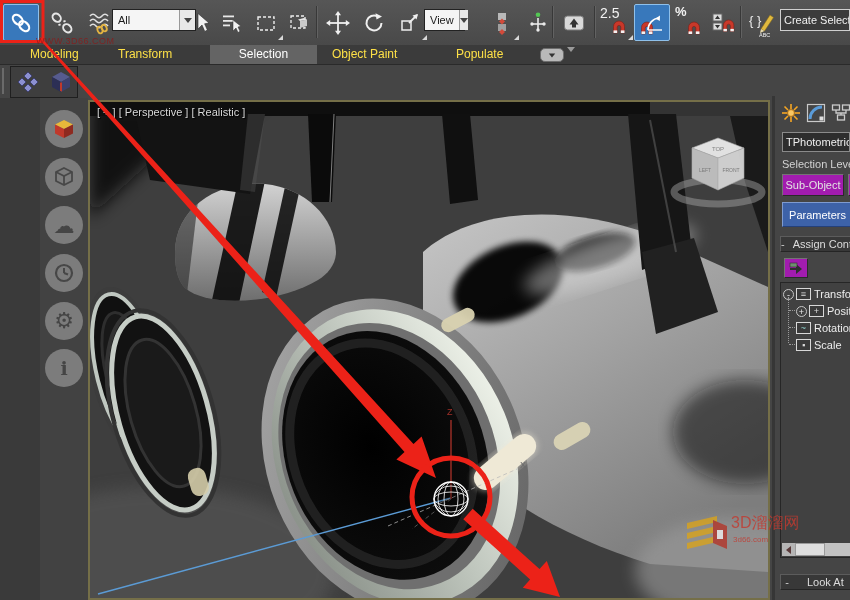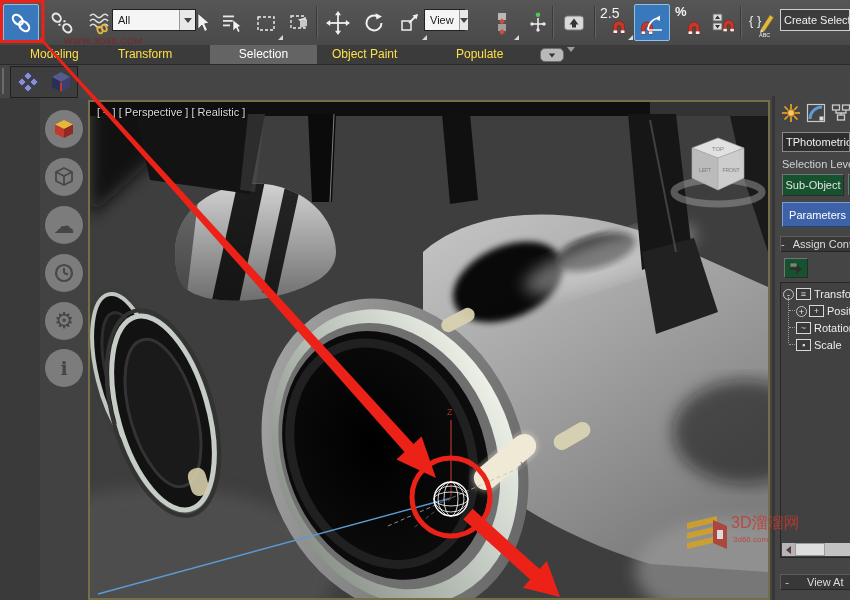--- a/index.html
+++ b/index.html
@@ -36,36 +36,36 @@
   .circ span{line-height:1;}
   
   #viewport{left:88px;top:100px;width:682px;height:500px;border:2px solid #756f48;box-sizing:border-box;background:#3e3e3e;overflow:hidden;}
   #vplabel{position:absolute;left:7px;top:4px;font-size:11px;color:#d8d8d8;text-shadow:1px 1px 1px #000;z-index:5;}
   
   #panel{left:772px;top:96px;width:62px;height:504px;background:#454545;border-left:3px solid #363636;box-sizing:border-box;}
   .ptabs{position:absolute;left:5px;top:6px;display:flex;gap:3px;}
   .ptab{width:22px;height:22px;display:flex;align-items:center;justify-content:center;border-radius:2px;}
   .namefield{position:absolute;left:7px;top:36px;width:68px;height:20px;background:#2d2d2d;border:1px solid #8a8a8a;box-sizing:border-box;color:#efefef;font-size:11px;line-height:18px;padding:0 3px;white-space:nowrap;overflow:hidden;}
   .plabel{position:absolute;left:7px;top:62px;width:70px;font-size:11px;color:#d2d2d2;white-space:nowrap;overflow:hidden;}
-  .pbtn{position:absolute;font-size:11px;color:#e2e2e2;background:#14532d;border:1px solid #747474;border-bottom-color:#2a2a2a;border-right-color:#2a2a2a;box-sizing:border-box;display:flex;align-items:center;justify-content:center;white-space:nowrap;overflow:hidden;}
+  .pbtn{position:absolute;font-size:11px;color:#e2e2e2;background:#a21caf;border:1px solid #747474;border-bottom-color:#2a2a2a;border-right-color:#2a2a2a;box-sizing:border-box;display:flex;align-items:center;justify-content:center;white-space:nowrap;overflow:hidden;}
   .pbtn.blue{background:#3d62a8;border-color:#7e9bd0;border-bottom-color:#24407a;border-right-color:#24407a;color:#fff;}
   .rollout{position:absolute;left:5px;width:73px;height:16px;background:#383838;border:1px solid #5c5c5c;border-bottom-color:#252525;box-sizing:border-box;font-size:11px;color:#dcdcdc;display:flex;align-items:center;white-space:nowrap;overflow:hidden;}
   .rollout .minus{width:12px;text-align:center;color:#cfcfcf;}
   .treewin{position:absolute;left:5px;top:186px;width:73px;height:276px;background:#414141;border:1px solid #262626;box-sizing:border-box;overflow:hidden;}
   .trow{position:absolute;left:2px;height:16px;display:flex;align-items:center;font-size:11px;color:#ececec;white-space:nowrap;}
   .exp{width:11px;height:11px;border:1px solid #c6c6c6;border-radius:50%;font-size:9px;line-height:10px;text-align:center;color:#e8e8e8;margin-right:2px;flex:none;box-sizing:border-box;}
   .tico{width:15px;height:12px;border:1px solid #d8d8d8;background:#3a3a3a;color:#dcdcdc;font-size:9px;line-height:10px;text-align:center;margin-right:3px;flex:none;box-sizing:border-box;}
   .dotstub{display:inline-block;width:6px;height:1px;border-top:1px dotted #9a9a9a;margin-right:1px;flex:none;}
   .treeline{position:absolute;left:7px;top:14px;height:46px;border-left:1px dotted #9a9a9a;}
   .hscroll{position:absolute;left:1px;bottom:1px;width:70px;height:13px;background:#c2c2c2;display:flex;}
   .hscroll .larr{width:13px;height:13px;background:#b5b5b5;display:flex;align-items:center;justify-content:center;}
   .hscroll .larr i{width:0;height:0;border-top:4px solid transparent;border-bottom:4px solid transparent;border-right:5px solid #5a3a3a;}
   .hscroll .thumb{width:30px;height:13px;background:#dedede;border:1px solid #9a9a9a;box-sizing:border-box;}
   
-  #wm-top{left:64px;top:36px;font-size:9px;font-weight:normal;letter-spacing:.5px;color:#8b1a1a;opacity:.8;z-index:60;}
+  #wm-top{left:36px;top:36px;font-size:9px;font-weight:normal;letter-spacing:.5px;color:#8b1a1a;opacity:.8;z-index:60;}
   #wm-logo{left:683px;top:503px;width:140px;height:62px;opacity:.8;z-index:40;}
   #wm-logo .t1{position:absolute;left:48px;top:10px;font-size:16px;font-weight:normal;color:#c23a30;}
   #wm-logo .t2{position:absolute;left:50px;top:32px;font-size:8px;color:#c23a30;}
   
   #anno{left:0;top:0;z-index:50;pointer-events:none;}
 </style>
 </head>
 <body>
 
 <svg width="0" height="0" style="position:absolute">
@@ -529,21 +529,21 @@
     <div class="hscroll">
       <span class="larr">
           <i></i>
         </span>
       <span class="thumb"></span>
     </div>
   </div>
 
   <div class="rollout" style="top:478px">
     <span class="minus">-</span>
-    <span style="padding-left:14px">View At</span>
+    <span style="padding-left:14px">Look At</span>
   </div>
 </div>
 
 <div id="wm-top" class="abs">WWW.3D66.COM</div>
 <div id="wm-logo" class="abs">
   <svg width="46" height="52" viewBox="0 0 46 52" style="position:absolute;left:0;top:6px">
     <polygon points="4,14 34,7 34,13 4,20" fill="#d9a31c"></polygon>
     <polygon points="4,24 34,17 34,23 4,30" fill="#d9a31c"></polygon>
     <polygon points="4,34 34,27 34,33 4,40" fill="#d9a31c"></polygon>
     <polygon points="30,11 44,17 44,40 30,34" fill="#b3362a"></polygon>

